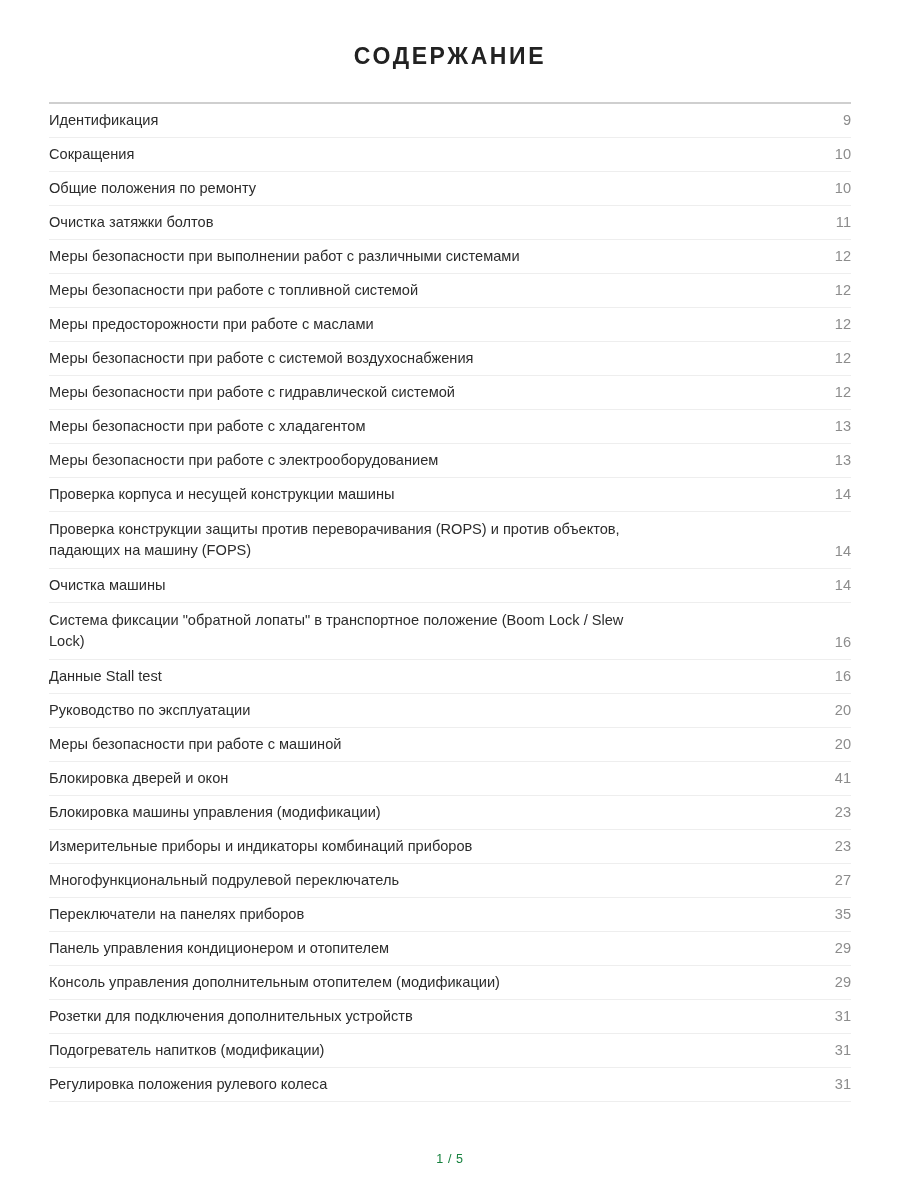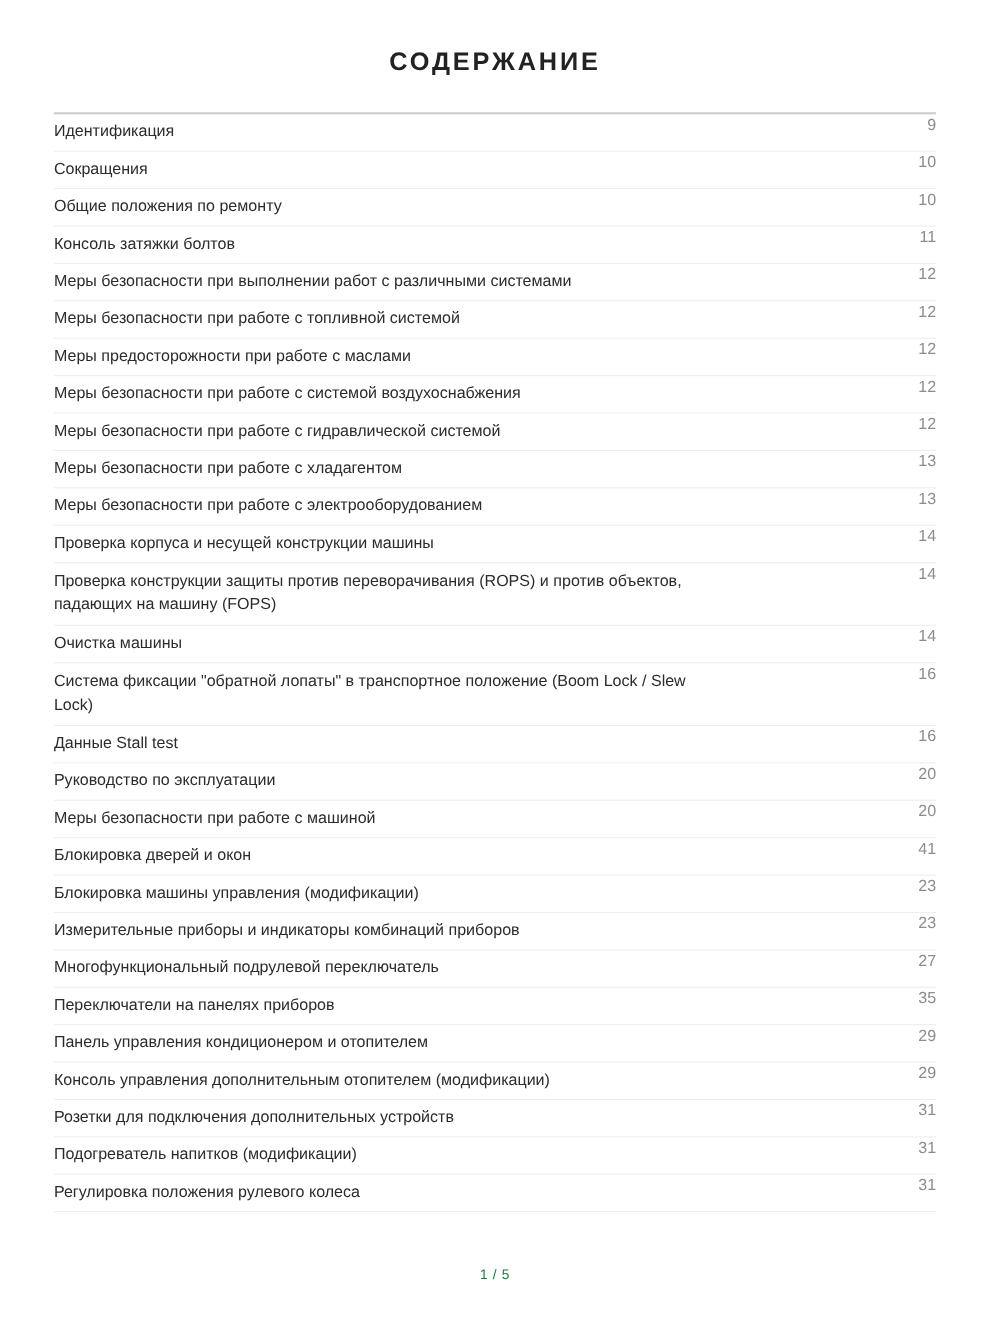--- a/index.html
+++ b/index.html
@@ -37,20 +37,21 @@
   }
   .toc {
     margin: 0 auto;
     width: 802px;
     margin-top: 32px;
     border-top: 2px solid #cfcfcf;
     box-sizing: border-box;
   }
   .toc-row {
     display: flex;
+    align-items: flex-end;
     justify-content: space-between;
     border-bottom: 1px solid #eeeeee;
     box-sizing: border-box;
     min-height: 34px;
     padding: 0;
   }
   .toc-row .entry-title {
     font-size: 14.6px;
     line-height: 21px;
     color: #2c2c2c;
@@ -99,21 +100,21 @@
       </div>
       <div class="toc-row">
         <div class="entry-title">Сокращения</div>
         <div class="entry-page">10</div>
       </div>
       <div class="toc-row">
         <div class="entry-title">Общие положения по ремонту</div>
         <div class="entry-page">10</div>
       </div>
       <div class="toc-row">
-        <div class="entry-title">Консоль затяжки болтов</div>
+        <div class="entry-title">Очистка затяжки болтов</div>
         <div class="entry-page">11</div>
       </div>
       <div class="toc-row">
         <div class="entry-title">Меры безопасности при выполнении работ с различными системами</div>
         <div class="entry-page">12</div>
       </div>
       <div class="toc-row">
         <div class="entry-title">Меры безопасности при работе с топливной системой</div>
         <div class="entry-page">12</div>
       </div>

